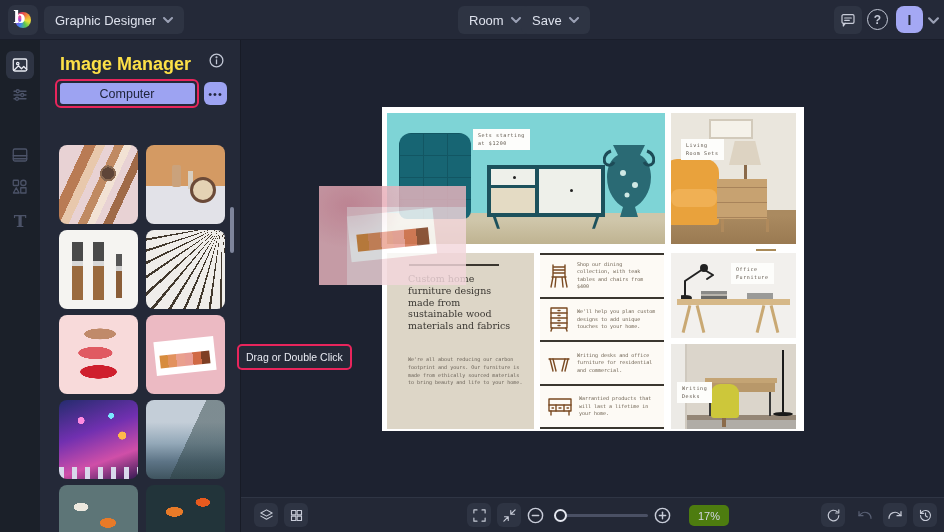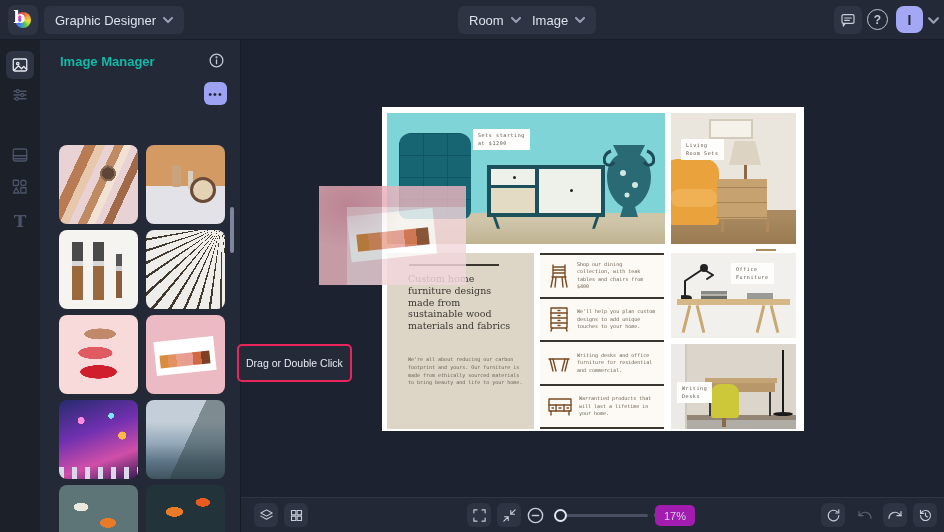--- a/index.html
+++ b/index.html
@@ -19,21 +19,21 @@
 
   
   #rail{position:absolute;left:0;top:40px;width:40px;height:492px;background:#1b2029;z-index:20}
   .rail-item{position:absolute;left:6px;width:28px;height:28px;border-radius:6px;display:flex;align-items:center;justify-content:center;color:#4c5368;cursor:pointer}
   .rail-item.active{background:#2e3443;color:#e8eaf2}
   .rail-item svg{stroke:currentColor;fill:none;stroke-width:1.7;stroke-linecap:round;stroke-linejoin:round}
   .rail-t{font-family:"DejaVu Serif",serif;font-size:17px;font-weight:bold}
 
   
   #panel{position:absolute;left:40px;top:40px;width:200px;height:492px;background:#242938;overflow:hidden;z-index:20}
-  #panel-title{position:absolute;left:20px;top:14px;color:#14b8a6;font-size:13px;font-weight:bold}
+  #panel-title{position:absolute;left:20px;top:14px;color:#fde047;font-size:18px;font-weight:bold}
   #info-btn{position:absolute;left:168px;top:12px;color:#c3c8d6;cursor:pointer}
   #computer-ring{position:absolute;left:15px;top:39px;width:144px;height:29px;border:2.5px solid #e8255c;border-radius:6px;display:flex;align-items:center;justify-content:center}
   #computer-btn{width:135px;height:21px;background:#9da3f2;border-radius:3px;color:#20253c;font-size:12.5px;font-weight:500;display:flex;align-items:center;justify-content:center;cursor:pointer}
   #more-btn{position:absolute;left:164px;top:42px;width:23px;height:23px;background:#9da3f2;border-radius:6px;color:#20253c;font-size:11px;letter-spacing:1px;display:flex;align-items:center;justify-content:center;cursor:pointer}
   #search-box{position:absolute;left:17px;top:74px;width:168px;height:25px;border:1px solid #3c4254;border-radius:6px;display:flex;align-items:center;justify-content:center;gap:7px;color:#b2b8c8;font-size:12.5px;cursor:pointer}
   #search-box svg{stroke:#b2b8c8;fill:none;stroke-width:1.8;stroke-linecap:round}
   #thumbs{position:absolute;left:19px;top:105px;width:166px;display:grid;grid-template-columns:79px 79px;column-gap:8px;row-gap:6px}
   .th{width:79px;height:79px;border-radius:8px;position:relative;overflow:hidden;cursor:pointer}
   #panel-scroll{position:absolute;left:190px;top:167px;width:4px;height:46px;border-radius:2px;background:#7e859c;cursor:pointer}
 
@@ -108,31 +108,31 @@
   #wr-chair::after{content:"";position:absolute;left:11px;top:34px;width:4px;height:9px;background:#8a6a4a}
   #wr-lamp{position:absolute;right:12px;top:6px;width:2.5px;height:62px;background:#1a1a1a}
   #wr-lamp::after{content:"";position:absolute;left:-9px;top:62px;width:20px;height:4px;border-radius:50%;background:#1a1a1a}
   
   #ghost{position:absolute;left:78px;top:146px;width:147px;height:99px;opacity:.82;background:#eab6bf;overflow:hidden;pointer-events:none}
   .g-pal::before{left:30px;top:26px;width:86px;height:46px}
   .g-pal::after{left:38px;top:45px;width:72px;height:17px}
   #ghost-shade{position:absolute;left:0;top:0;width:100%;height:100%;background:radial-gradient(80px 60px at 20% 20%,rgba(216,130,150,.55),transparent 70%)}
   #ghost-light{position:absolute;left:28px;top:21px;right:0;bottom:0;background:rgba(255,255,255,.45)}
   
-  #tooltip{position:absolute;left:-4px;top:304px;background:#252a38;border:2.5px solid #e8255c;border-radius:5px;color:#e8eaf2;font-size:10.5px;padding:11px 7px;white-space:nowrap;z-index:25}
+  #tooltip{position:absolute;left:-4px;top:304px;background:#252a38;border:2.5px solid #e8255c;border-radius:5px;color:#e8eaf2;font-size:10.5px;padding:5px 7px;white-space:nowrap;z-index:25}
 
   
   #bottombar{position:absolute;left:0;bottom:0;width:704px;height:35px;background:#232836;border-top:1px solid #2f3544}
   .bb-tile{position:absolute;top:5px;width:24px;height:24px;background:#2e3443;border-radius:6px;display:flex;align-items:center;justify-content:center;cursor:pointer}
   .bb-plain{position:absolute;display:flex;align-items:center;justify-content:center;cursor:pointer}
   #bottombar svg{stroke:#c8ccd8;fill:none;stroke-width:1.8;stroke-linecap:round;stroke-linejoin:round}
   #undo-btn svg{stroke:#5a6175}
   #zoom-track{position:absolute;left:315px;top:16px;width:92px;height:3px;background:#4a5064;border-radius:2px;cursor:pointer}
   #zoom-knob{position:absolute;left:-2px;top:-5px;width:13px;height:13px;border-radius:50%;background:#232836;border:2.5px solid #e4e7ef}
-  #zoom-box{position:absolute;left:414px;top:7px;width:40px;height:21px;background:#a21caf;border-radius:5px;color:#d2d6e2;font-size:11px;display:flex;align-items:center;justify-content:center}
+  #zoom-box{position:absolute;left:448px;top:7px;width:40px;height:21px;background:#4d7c0f;border-radius:5px;color:#d2d6e2;font-size:11px;display:flex;align-items:center;justify-content:center}
 </style>
 </head>
 <body>
 
 <header id="topbar">
   <div id="logo">
     <div class="swirl"></div>
     <div class="b">b</div>
   </div>
   <div class="tb-btn" style="left:44px">
@@ -141,21 +141,21 @@
         <polyline points="1,1 5,5 9,1"></polyline>
       </svg>
   </div>
   <div class="tb-btn" style="left:458px">
     <span>Room</span>
     <svg class="chev" width="10" height="6" viewBox="0 0 10 6">
         <polyline points="1,1 5,5 9,1"></polyline>
       </svg>
   </div>
   <div class="tb-btn" style="left:521px">
-    <span>Image</span>
+    <span>Save</span>
     <svg class="chev" width="10" height="6" viewBox="0 0 10 6">
         <polyline points="1,1 5,5 9,1"></polyline>
       </svg>
   </div>
   <div class="tb-btn" style="left:834px;width:28px;padding:0;justify-content:center">
     <svg width="16" height="16" viewBox="0 0 24 24" style="stroke:#c8ccd8;fill:none;stroke-width:1.8;stroke-linecap:round;stroke-linejoin:round">
       <rect x="3" y="4" width="18" height="13" rx="2"></rect>
         <line x1="7" y1="9" x2="17" y2="9"></line>
         <line x1="7" y1="12.5" x2="14" y2="12.5"></line>
         <path d="M8 17l-3 4v-4"></path>
@@ -211,20 +211,23 @@
 </nav>
 
 <aside id="panel">
   <div id="panel-title">Image Manager</div>
   <div id="info-btn">
     <svg width="17" height="17" viewBox="0 0 24 24" style="stroke:#c3c8d6;fill:none;stroke-width:1.8;stroke-linecap:round">
         <circle cx="12" cy="12" r="9"></circle>
         <line x1="12" y1="11" x2="12" y2="16.5"></line>
         <circle cx="12" cy="7.5" r="0.6" fill="#c3c8d6"></circle>
       </svg>
+  </div>
+  <div id="computer-ring">
+    <div id="computer-btn">Computer</div>
   </div>
   <div id="more-btn">•••</div>
   <div id="thumbs">
     <div class="th t1"></div>
     <div class="th t2"></div>
     <div class="th t3"></div>
     <div class="th t4"></div>
     <div class="th t5"></div>
     <div class="th t6"></div>
     <div class="th t7"></div>

